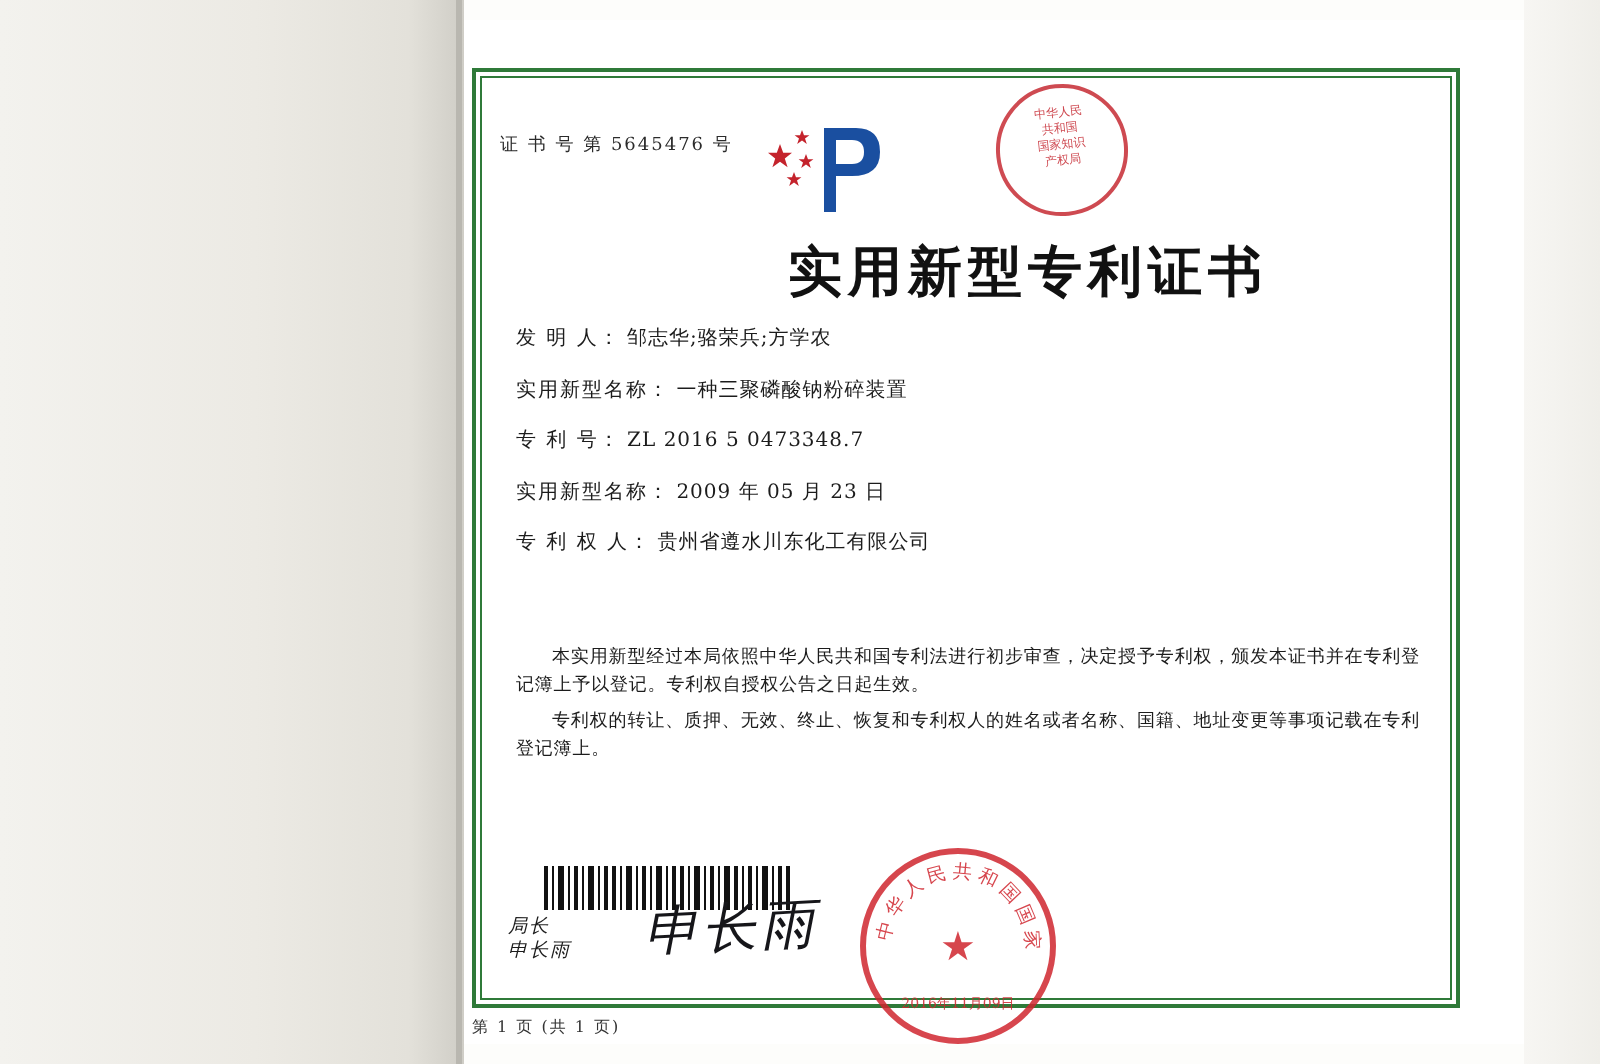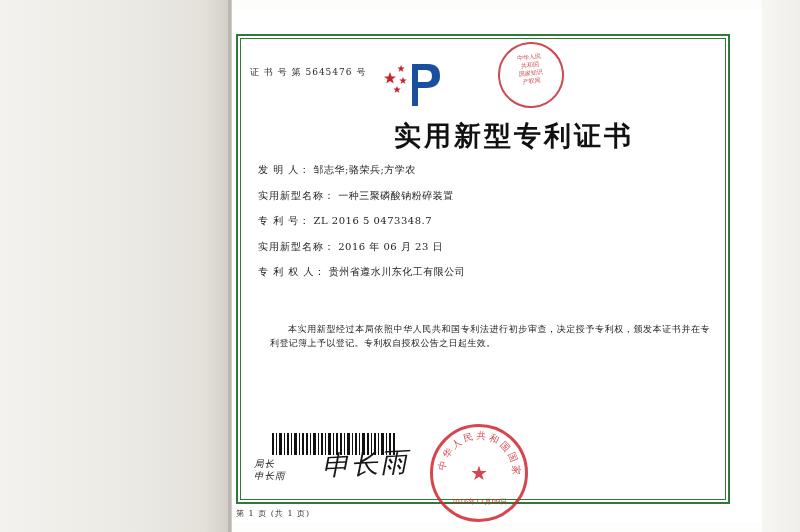--- a/index.html
+++ b/index.html
@@ -158,21 +158,21 @@
     left: 258px;
     top: 322px;
     width: 452px;
     font-size: 9px;
     line-height: 14.4px;
     color: #1c1c1c;
     text-align: justify;
     font-family: "DejaVu Serif", "Liberation Serif", serif;
     letter-spacing: 0.4px;
   }
-  .para { margin: 0 0 3px 12px; text-indent: 18px; }
+  .para { margin: 0 0 3px 0; text-indent: 18px; }
 
   
   .barcode {
     position: absolute;
     left: 272px;
     top: 433px;
     width: 124px;
     height: 22px;
   }
   .barcode .bars { display: block; width: 124px; height: 22px; }
@@ -293,30 +293,31 @@
     <div class="field">
       <span class="k">实用新型名称：</span>
       <span class="v">一种三聚磷酸钠粉碎装置</span>
     </div>
     <div class="field">
       <span class="k">专 利 号：</span>
       <span class="v">ZL 2016 5 0473348.7</span>
     </div>
     <div class="field">
       <span class="k">实用新型名称：</span>
-      <span class="v">2016 年 06 月 23 日</span>
+      <span class="v">2009 年 05 月 23 日</span>
     </div>
     <div class="field">
       <span class="k">专 利 权 人：</span>
       <span class="v">贵州省遵水川东化工有限公司</span>
     </div>
   </div>
 
   <div class="para-wrap">
     <p class="para">本实用新型经过本局依照中华人民共和国专利法进行初步审查，决定授予专利权，颁发本证书并在专利登记簿上予以登记。专利权自授权公告之日起生效。</p>
+    <p class="para">专利权的转让、质押、无效、终止、恢复和专利权人的姓名或者名称、国籍、地址变更等事项记载在专利登记簿上。</p>
   </div>
 
   <div class="barcode">
     <svg class="bars" viewBox="0 0 124 22" preserveAspectRatio="none">
       <g fill="#111">
         <rect x="0" y="0" width="2" height="22"></rect>
           <rect x="4" y="0" width="1" height="22"></rect>
         <rect x="7" y="0" width="3" height="22"></rect>
           <rect x="12" y="0" width="1" height="22"></rect>
         <rect x="15" y="0" width="2" height="22"></rect>

